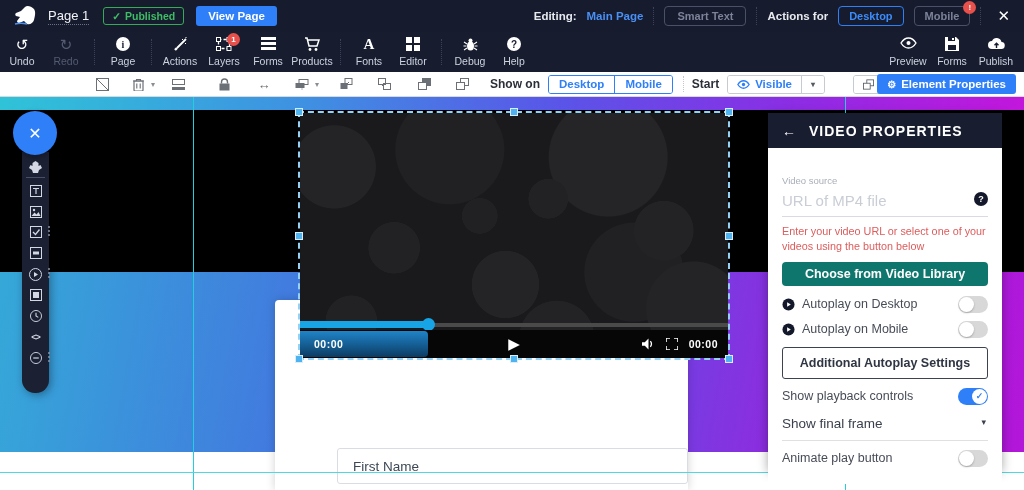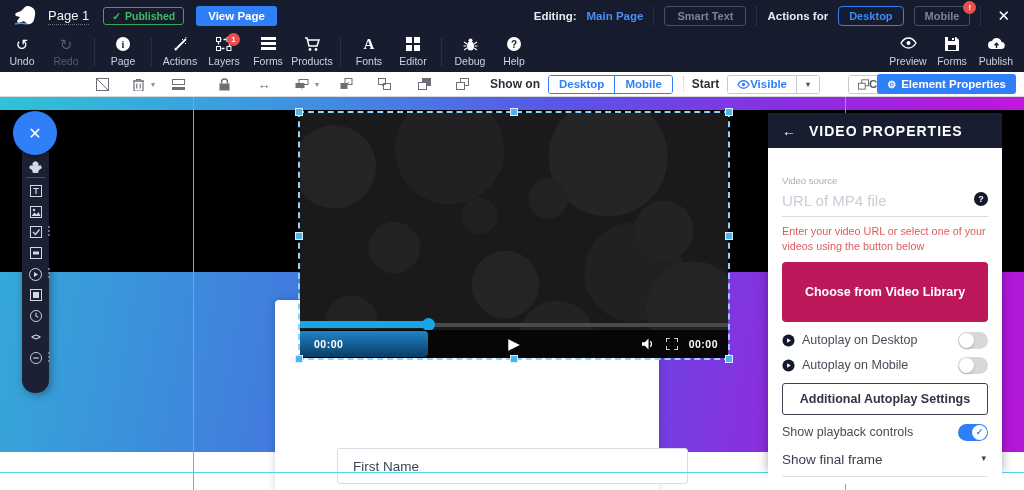--- a/index.html
+++ b/index.html
@@ -40,35 +40,35 @@
 
   
   .quickbar { position:absolute; left:0; top:72px; width:1024px; height:25px; background:#ffffff; border-bottom:1px solid #d9d9d9; display:flex; align-items:center; z-index:50; }
   .qb-icon { color:#6b6f76; width:24px; display:flex; justify-content:center; align-items:center; cursor:pointer; }
   .qb-caret { color:#8a8e94; font-size:8px; cursor:pointer; margin-left:-4px; width:14px; text-align:center; }
   .qb-label { color:#2b2f38; font-size:12px; font-weight:bold; margin:0 8px; }
   .seg { display:flex; border:1px solid #2e7ff8; border-radius:3px; overflow:hidden; height:19px; }
   .seg-btn { background:#fff; color:#2e7ff8; font-size:11.5px; font-weight:bold; padding:2px 10px; border:none; cursor:pointer; display:flex; align-items:center; gap:4px; }
   .seg-btn + .seg-btn { border-left:1px solid #2e7ff8; }
   .seg-gray { display:flex; border:1px solid #c6cad1; border-radius:3px; overflow:hidden; height:19px; }
-  .seg-gray .part { background:#fff; font-size:11.5px; font-weight:bold; padding:2px 9px; border:none; cursor:pointer; display:flex; align-items:center; }
+  .seg-gray .part { background:#fff; font-size:11.5px; font-weight:bold; padding:2px 9px; border:none; cursor:pointer; display:flex; align-items:center; gap:5px; }
   .seg-gray .part + .part { border-left:1px solid #c6cad1; }
   .blue-txt { color:#2e7ff8; } .gray-txt { color:#565b63; }
   .btn-elemprops { position:absolute; right:8px; top:2px; background:#2e7ff8; color:#fff; font-size:11.5px; font-weight:bold; border:none; border-radius:3px; height:20px; padding:0 10px; cursor:pointer; display:flex; align-items:center; gap:5px; }
 
   
   .canvas { position:absolute; left:0; top:97px; width:1024px; height:393px; background:#fff; overflow:hidden; }
   .strip-grad { position:absolute; left:0; top:0; width:1024px; height:13px; background:linear-gradient(90deg,#2fc3d8 0%,#3f90e2 30%,#5a54e8 55%,#8d2ce4 78%,#c316dc 100%); }
   .hero-black { position:absolute; left:0; top:13px; width:1024px; height:162px; background:#000; }
   .mid-grad { position:absolute; left:0; top:175px; width:1024px; height:180px; background:linear-gradient(100deg,#35a8d8 0%,#4472e0 34%,#6d43e4 62%,#9b23dd 82%,#b316d9 100%); }
   .guide-v { position:absolute; top:0; width:1px; height:393px; background:#21d0dc; z-index:3; }
   .guide-h { position:absolute; left:0; top:375px; width:1024px; height:1px; background:#4fd8e2; z-index:3; }
 
   
-  .form-card { position:absolute; left:275px; top:203px; width:384px; height:190px; background:#fff; border-radius:4px 4px 0 0; box-shadow:0 0 10px rgba(0,0,0,.18); z-index:2; }
+  .form-card { position:absolute; left:275px; top:203px; width:413px; height:190px; background:#fff; border-radius:4px 4px 0 0; box-shadow:0 0 10px rgba(0,0,0,.18); z-index:2; }
   .form-field { position:absolute; left:62px; width:351px; height:36px; border:1px solid #d9dde3; border-radius:3px; background:#fff; font-family:"Liberation Sans",sans-serif; font-size:13.5px; color:#3d4856; padding-left:15px; }
   .form-field::placeholder { color:#3d4856; opacity:1; }
 
   
   .video-el { position:absolute; left:300px; top:16px; width:428px; height:245px; z-index:4; outline:2px dashed #93d2f5; }
   .video-screen { position:absolute; inset:0; background-color:#1a1a1c;
     background-image:
       radial-gradient(circle 42px at 8% 22%, #242426 98%, transparent 100%),
       radial-gradient(circle 26px at 22% 55%, #222224 98%, transparent 100%),
       radial-gradient(circle 55px at 35% 15%, #212123 98%, transparent 100%),
@@ -105,21 +105,21 @@
   .panel-head { position:absolute; left:0; top:0; width:100%; height:35px; background:#181d30; display:flex; align-items:center; }
   .panel-back { color:#fff; font-size:14px; margin-left:14px; cursor:pointer; }
   .panel-title { color:#fff; font-size:14px; font-weight:bold; letter-spacing:1px; margin-left:13px; }
   .panel-body { position:absolute; left:0; top:35px; width:100%; height:321px; background:#fff; padding:12px 14px; overflow:hidden;margin-top:15px; }
   .p-label { color:#a9aeb8; font-size:9.5px; margin-bottom:6px; }
   .p-inputrow { position:relative; border-bottom:1px solid #d8dbe2; padding-bottom:6px; margin-bottom:7px; }
   .p-input { border:none; outline:none; width:180px; font-size:15px; color:#555; font-family:"Liberation Sans",sans-serif; background:transparent; }
   .p-input::placeholder { color:#c9cdd5; opacity:1; }
   .q-circle { position:absolute; right:0; top:0; width:14px; height:14px; border-radius:50%; background:#14182b; color:#fff; font-size:9px; font-weight:bold; display:flex; align-items:center; justify-content:center; cursor:pointer; }
   .p-helper { color:#dd5c5c; font-size:10.8px; line-height:1.35; margin-bottom:9px; }
-  .p-bluebtn { width:100%; background:#be185d; border:none; border-radius:4px; color:#fff; font-size:12.5px; font-weight:bold; padding:23px 0; cursor:pointer; margin-bottom:11px; }
+  .p-bluebtn { width:100%; background:#0f766e; border:none; border-radius:4px; color:#fff; font-size:12.5px; font-weight:bold; padding:5px 0; cursor:pointer; margin-bottom:11px; }
   .p-row { display:flex; align-items:center; margin-bottom:11px; position:relative; }
   .p-row .rlabel { color:#474c57; font-size:12.5px; }
   .playcirc { width:13px; height:13px; margin-right:7px; flex:0 0 auto; }
   .toggle { position:absolute; right:0; width:30px; height:17px; border-radius:9px; cursor:pointer; }
   .toggle.off { background:#d8d8d8; }
   .toggle.off::after { content:""; position:absolute; left:1px; top:1px; width:15px; height:15px; border-radius:50%; background:#fff; box-shadow:0 1px 2px rgba(0,0,0,.25); }
   .toggle.on { background:#2e7ff8; }
   .toggle.on .knob { position:absolute; right:1px; top:1px; width:15px; height:15px; border-radius:50%; background:#fff; color:#2e7ff8; font-size:9px; font-weight:bold; display:flex; align-items:center; justify-content:center; }
   .p-outlinebtn { width:100%; background:#fff; border:1.5px solid #3c4250; border-radius:3px; color:#2f3542; font-size:12.5px; font-weight:bold; padding:8px 0; cursor:pointer; margin-bottom:10px; }
   .p-select { position:relative; border-bottom:1px solid #e0e0e0; padding-bottom:8px; margin-bottom:10px; cursor:pointer; }

